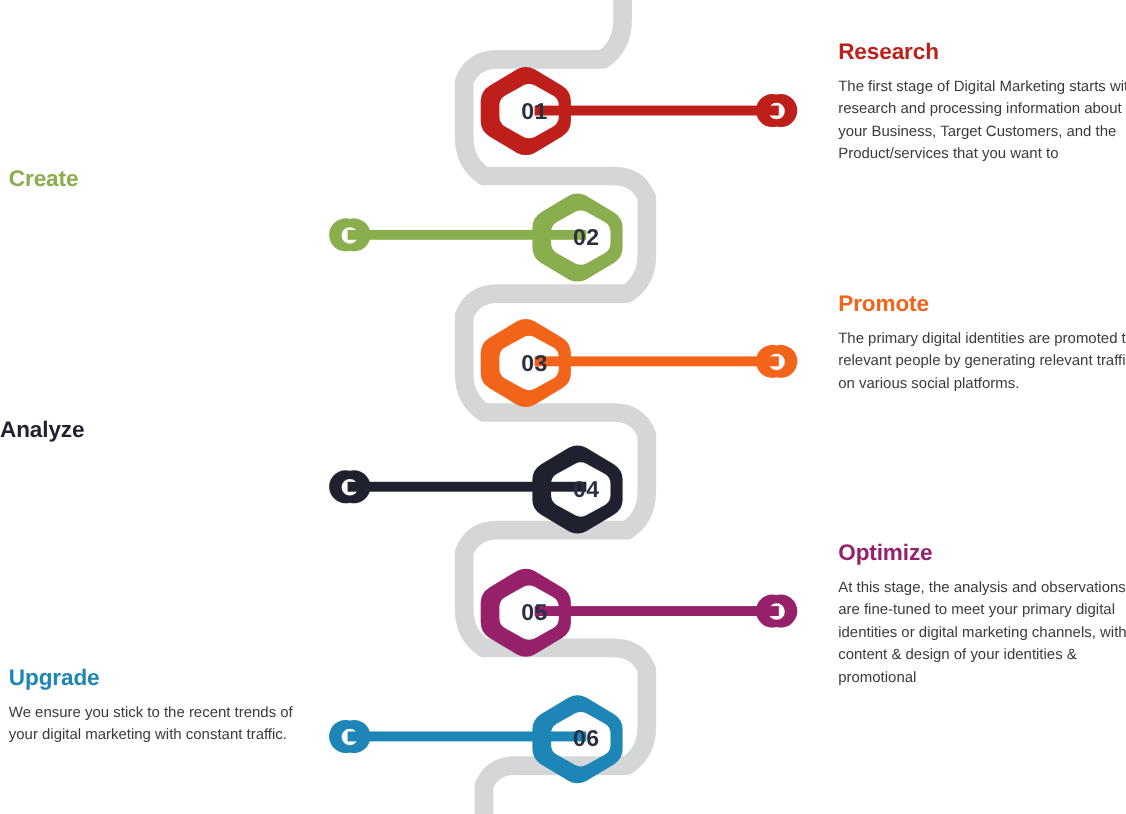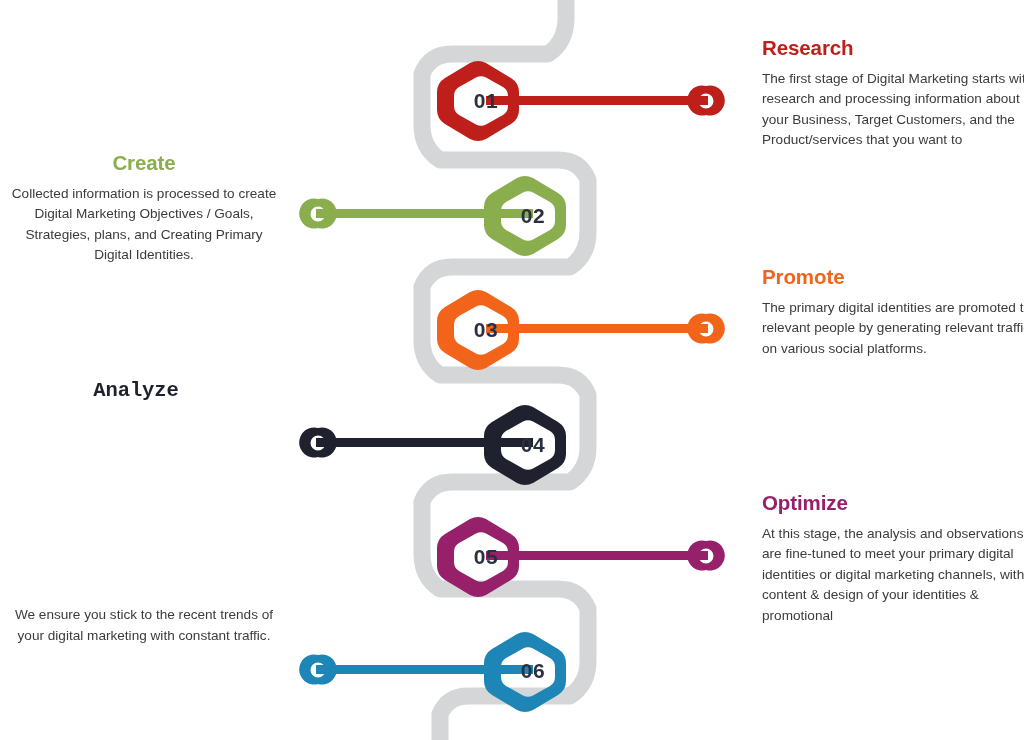--- a/index.html
+++ b/index.html
@@ -40,41 +40,41 @@
     fill: #2b3040;
     letter-spacing: 0.5px;
   }
 
   
   .text-block {
     position: absolute;
     width: 272px;
   }
   .text-block.right { text-align: left; }
-  .text-block.left  { text-align: center; }
+  .text-block.left  { text-align: left; }
 
   .step-title {
     margin: 0 0 9px 0;
     font-size: 20.5px;
     font-weight: bold;
     line-height: 1.15;
     letter-spacing: -0.1px;
   }
   .step-desc {
     margin: 0;
     font-size: 13.6px;
     line-height: 20.6px;
     color: #3b3b3b;
   }
 
   
   #block-research { left: 762px; top: 36px;  }
   #block-create   { left: 8px;   top: 151px; }
   #block-promote  { left: 762px; top: 265px; }
-  #block-analyze  { left: 0px;   top: 379px; width: 272px; font-family: Liberation Mono, monospace; }
+  #block-analyze  { left: 0px;   top: 379px; width: 272px; }
   #block-optimize { left: 762px; top: 491px; }
   #block-upgrade  { left: 8px;   top: 605px; }
 </style>
 </head>
 <body>
 
 <div id="infographic">
 
   <svg class="timeline-svg" viewBox="0 0 1024 740">
     <defs>
@@ -243,34 +243,34 @@
     </g>
   </svg>
 
   <div class="text-block right" id="block-research">
     <h2 class="step-title" style="color:#bf1f1b">Research</h2>
     <p class="step-desc">The first stage of Digital Marketing starts with research and processing information about your Business, Target Customers, and the Product/services that you want to</p>
   </div>
 
   <div class="text-block left" id="block-create">
     <h2 class="step-title" style="color:#8aad4e">Create</h2>
-    <p class="step-desc">Collected information is processed to create Digital Marketing Objectives / Goals, Strategies, plans, and Creating Primary Digital Identities.</p>
   </div>
 
   <div class="text-block right" id="block-promote">
     <h2 class="step-title" style="color:#f1641a">Promote</h2>
     <p class="step-desc">The primary digital identities are promoted to relevant people by generating relevant traffic on various social platforms.</p>
   </div>
 
   <div class="text-block left" id="block-analyze">
     <h2 class="step-title" style="color:#1f222e">Analyze</h2>
   </div>
 
   <div class="text-block right" id="block-optimize">
     <h2 class="step-title" style="color:#96206a">Optimize</h2>
     <p class="step-desc">At this stage, the analysis and observations are fine-tuned to meet your primary digital identities or digital marketing channels, with content &amp; design of your identities &amp; promotional</p>
   </div>
 
   <div class="text-block left" id="block-upgrade">
+    <h2 class="step-title" style="color:#1d86b7">Upgrade</h2>
     <p class="step-desc">We ensure you stick to the recent trends of your digital marketing with constant traffic.</p>
   </div>
 
 </div>
 
 </body></html>

